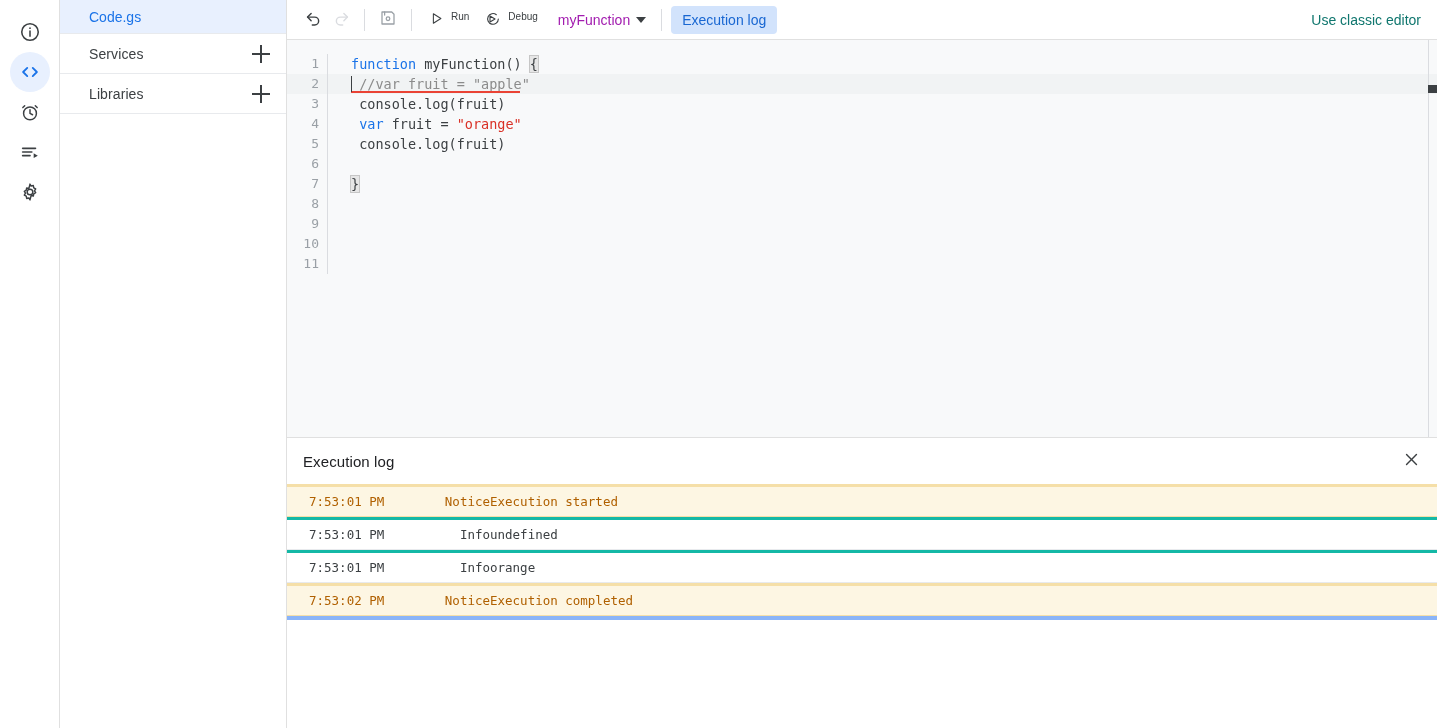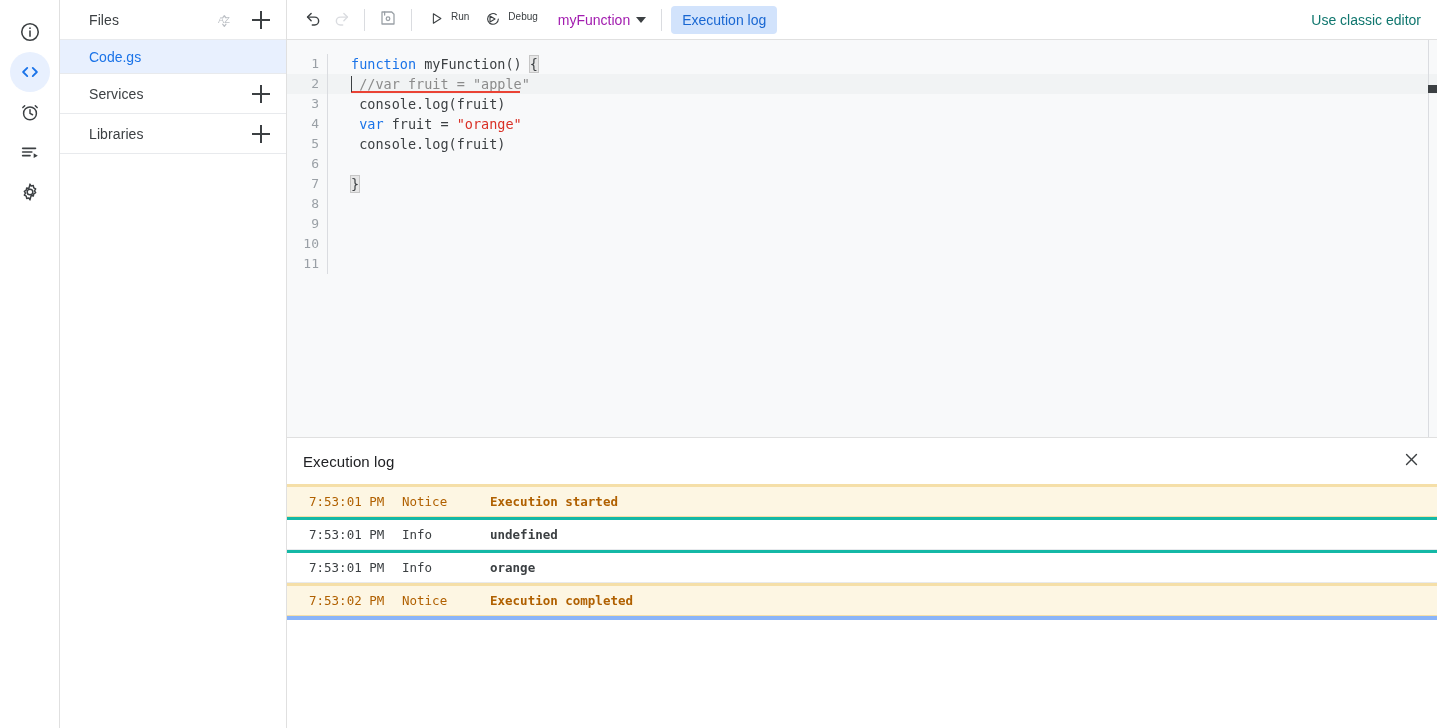--- a/index.html
+++ b/index.html
@@ -193,22 +193,22 @@
     padding-left: 22px;
   }
   .log-row.notice {
     background: #fdf6e3;
     color: #b06000;
     border-top-color: #f5dfa8;
     border-bottom-color: #f5dfa8;
   }
   .log-row.info { background: #ffffff; color: #3c4043; }
   .log-time { width: 93px; flex: none; }
-  .log-level { width: 88px; flex: none; }
-  .log-msg { flex: 1; font-weight: bold; }
+  .log-level { width: 88px; flex: none; text-align: right; }
+  .log-msg { flex: 1; }
   .log-progress {
     height: 4px; background: #8ab4f8; flex: none;
   }
   .log-body-blank { flex: 1; background: #fff; }
 </style>
 </head>
 <body>
 
 <div id="app">
 
@@ -271,35 +271,20 @@
             <path d="M12 3.4l1.2 2.1 2.4-.5.5 2.4 2.1 1.2-1.3 2.1 1.3 2.1-2.1 1.2-.5 2.4-2.4-.5L12 20.6l-1.2-2.1-2.4.5-.5-2.4L5.8 15.4 7.1 13.3 5.8 11.2 7.9 10l.5-2.4 2.4.5z" stroke-linejoin="round"></path>
           </svg>
         </span>
       </div>
     </div>
 
   </div>
 
   <div class="files-panel">
 
-    <div class="panel-row">
-      <div class="title">Files</div>
-      <div class="panel-actions">
-        <div class="icon-btn">
-          <svg width="20" height="20" viewBox="0 0 24 24" fill="none" stroke="#bdc1c6" stroke-width="1.5">
-            <text x="2.5" y="15.5" font-size="11" fill="#bdc1c6" stroke="none" font-family="Liberation Sans, sans-serif">AZ</text>
-            <polyline points="19,6.5 21,3.8 23,6.5" stroke-linejoin="round" stroke-linecap="round" transform="translate(-11,3)"></polyline>
-            <polyline points="19,14 21,16.7 23,14" stroke-linejoin="round" stroke-linecap="round" transform="translate(-11,3)"></polyline>
-          </svg>
-        </div>
-        <div class="icon-btn">
-          <span class="plus"></span>
-        </div>
-      </div>
-    </div>
 
     <div class="file-item selected">
       <span>Code.gs</span>
     </div>
 
     <div class="panel-row">
       <div class="title">Services</div>
       <div class="panel-actions">
         <div class="icon-btn">
           <span class="plus"></span>

